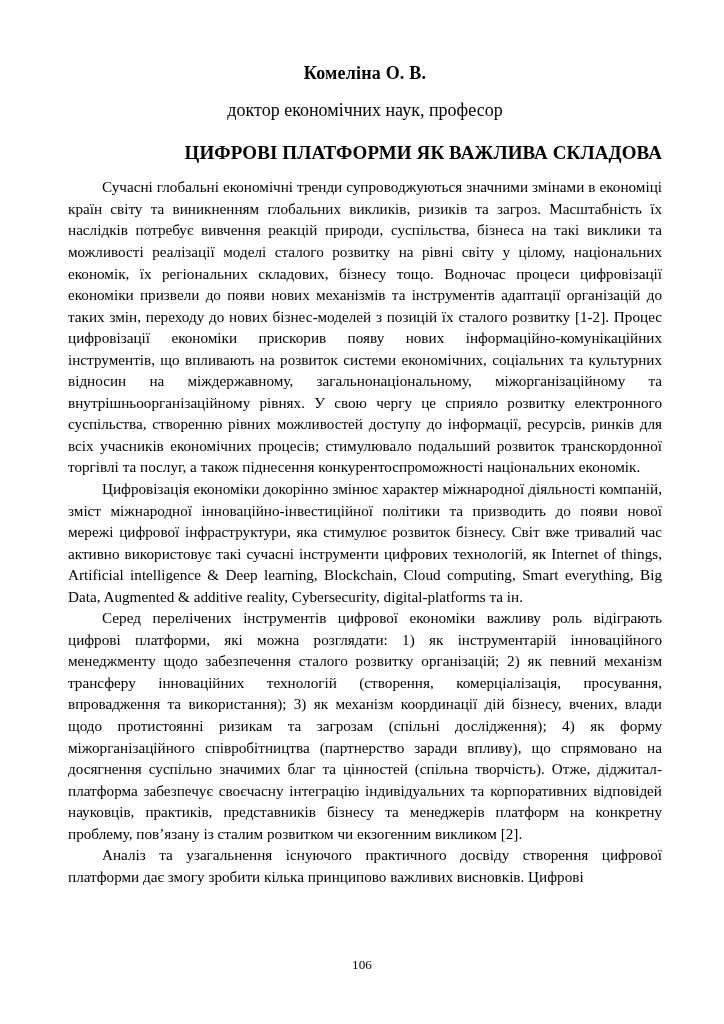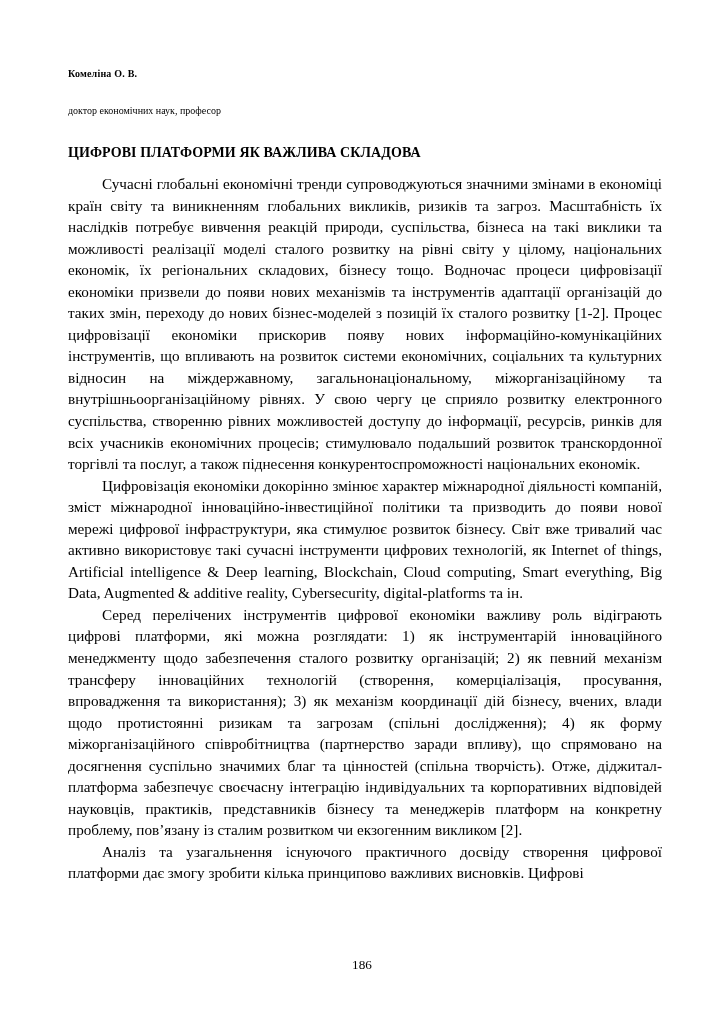--- a/index.html
+++ b/index.html
@@ -29,39 +29,39 @@
   
   .content {
     position: absolute;
     left: 68px;
     top: 63px;
     width: 594px;
   }
 
   
   .author-block {
-    text-align: left;
-    font-size: 10px;
+    text-align: center;
+    font-size: 18px;
     line-height: 21.6px;
   }
   .author-name {
     font-weight: bold;
     letter-spacing: 0.2px;
   }
   .author-line {
     font-weight: normal;
     margin-top: 15px;
   }
 
   
   .doc-title {
     margin-top: 21px;
-    text-align: left;
+    text-align: right;
     font-weight: bold;
-    font-size: 14px;
+    font-size: 19px;
     line-height: 21.4px;
     letter-spacing: 0.1px;
   }
   .doc-title .tline { display: block; }
 
   
   .body-text {
     margin-top: 4px;
   }
   .para {
@@ -106,15 +106,15 @@
 
     <div class="body-text">
       <p class="para">Сучасні глобальні економічні тренди супроводжуються значними змінами в економіці країн світу та виникненням глобальних викликів, ризиків та загроз. Масштабність їх наслідків потребує вивчення реакцій природи, суспільства, бізнеса на такі виклики та можливості реалізації моделі сталого розвитку на рівні світу у цілому, національних економік, їх регіональних складових, бізнесу тощо. Водночас процеси цифровізації економіки призвели до появи нових механізмів та інструментів адаптації організацій до таких змін, переходу до нових бізнес-моделей з позицій їх сталого розвитку [1-2]. Процес цифровізації економіки прискорив появу нових інформаційно-комунікаційних інструментів, що впливають на розвиток системи економічних, соціальних та культурних відносин на міждержавному, загальнонаціональному, міжорганізаційному та внутрішньоорганізаційному рівнях. У свою чергу це сприяло розвитку електронного суспільства, створенню рівних можливостей доступу до інформації, ресурсів, ринків для всіх учасників економічних процесів; стимулювало подальший розвиток транскордонної торгівлі та послуг, а також піднесення конкурентоспроможності національних економік.</p>
       <p class="para">Цифровізація економіки докорінно змінює характер міжнародної діяльності компаній, зміст міжнародної інноваційно-інвестиційної політики та призводить до появи нової мережі цифрової інфраструктури, яка стимулює розвиток бізнесу. Світ вже тривалий час активно використовує такі сучасні інструменти цифрових технологій, як Internet of things, Artificial intelligence &amp; Deep learning, Blockchain, Cloud computing, Smart everything, Big Data, Augmented &amp; additive reality, Cybersecurity,  digital-platforms та ін.</p>
       <p class="para">Серед перелічених інструментів цифрової економіки важливу роль відіграють цифрові платформи, які можна розглядати:  1) як інструментарій інноваційного менеджменту щодо забезпечення сталого розвитку організацій; 2) як певний механізм трансферу інноваційних технологій (створення, комерціалізація, просування, впровадження та використання); 3) як механізм координації дій бізнесу, вчених, влади щодо протистоянні ризикам та загрозам (спільні дослідження); 4) як форму міжорганізаційного співробітництва (партнерство заради впливу), що спрямовано на досягнення суспільно значимих благ та цінностей (спільна творчість). Отже, діджитал-платформа забезпечує своєчасну інтеграцію індивідуальних та корпоративних відповідей науковців, практиків, представників бізнесу та менеджерів платформ на конкретну проблему, пов’язану із сталим розвитком чи екзогенним викликом [2].</p>
       <p class="para last-of-block">Аналіз та узагальнення існуючого практичного досвіду створення цифрової платформи дає змогу зробити кілька принципово важливих висновків. Цифрові</p>
     </div>
 
   </div>
 
-  <div class="page-number">186</div>
+  <div class="page-number">106</div>
 
 </div>
 
 </body></html>

